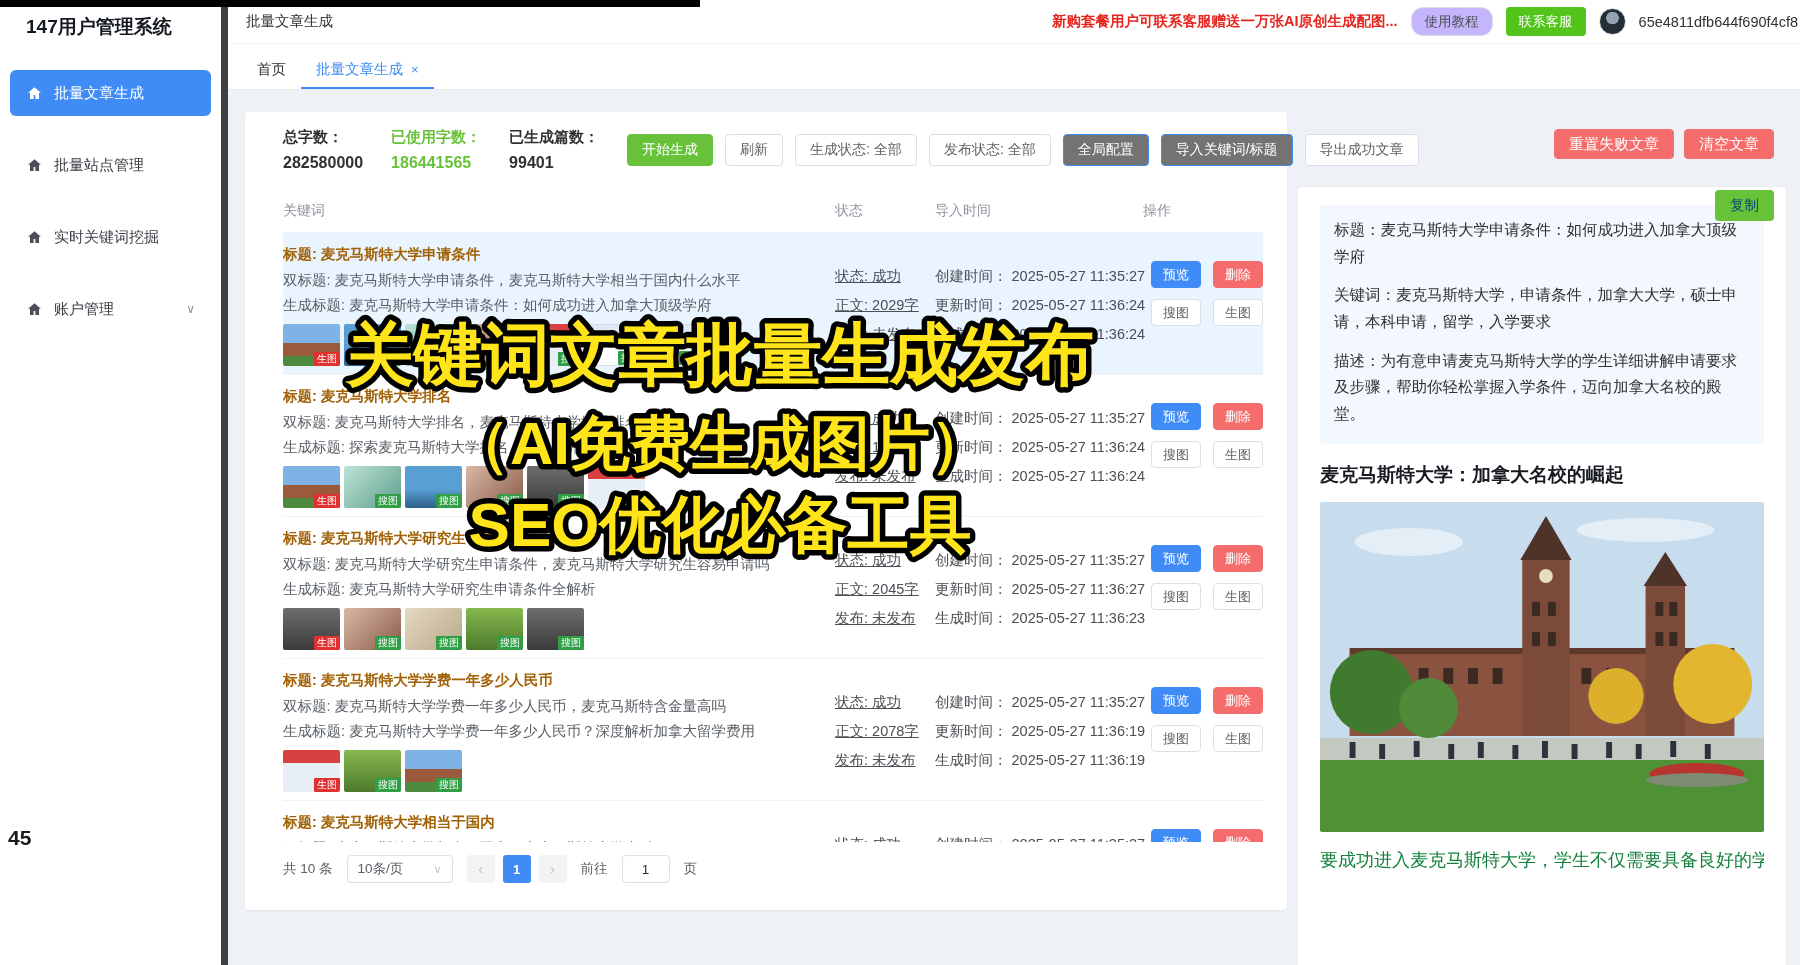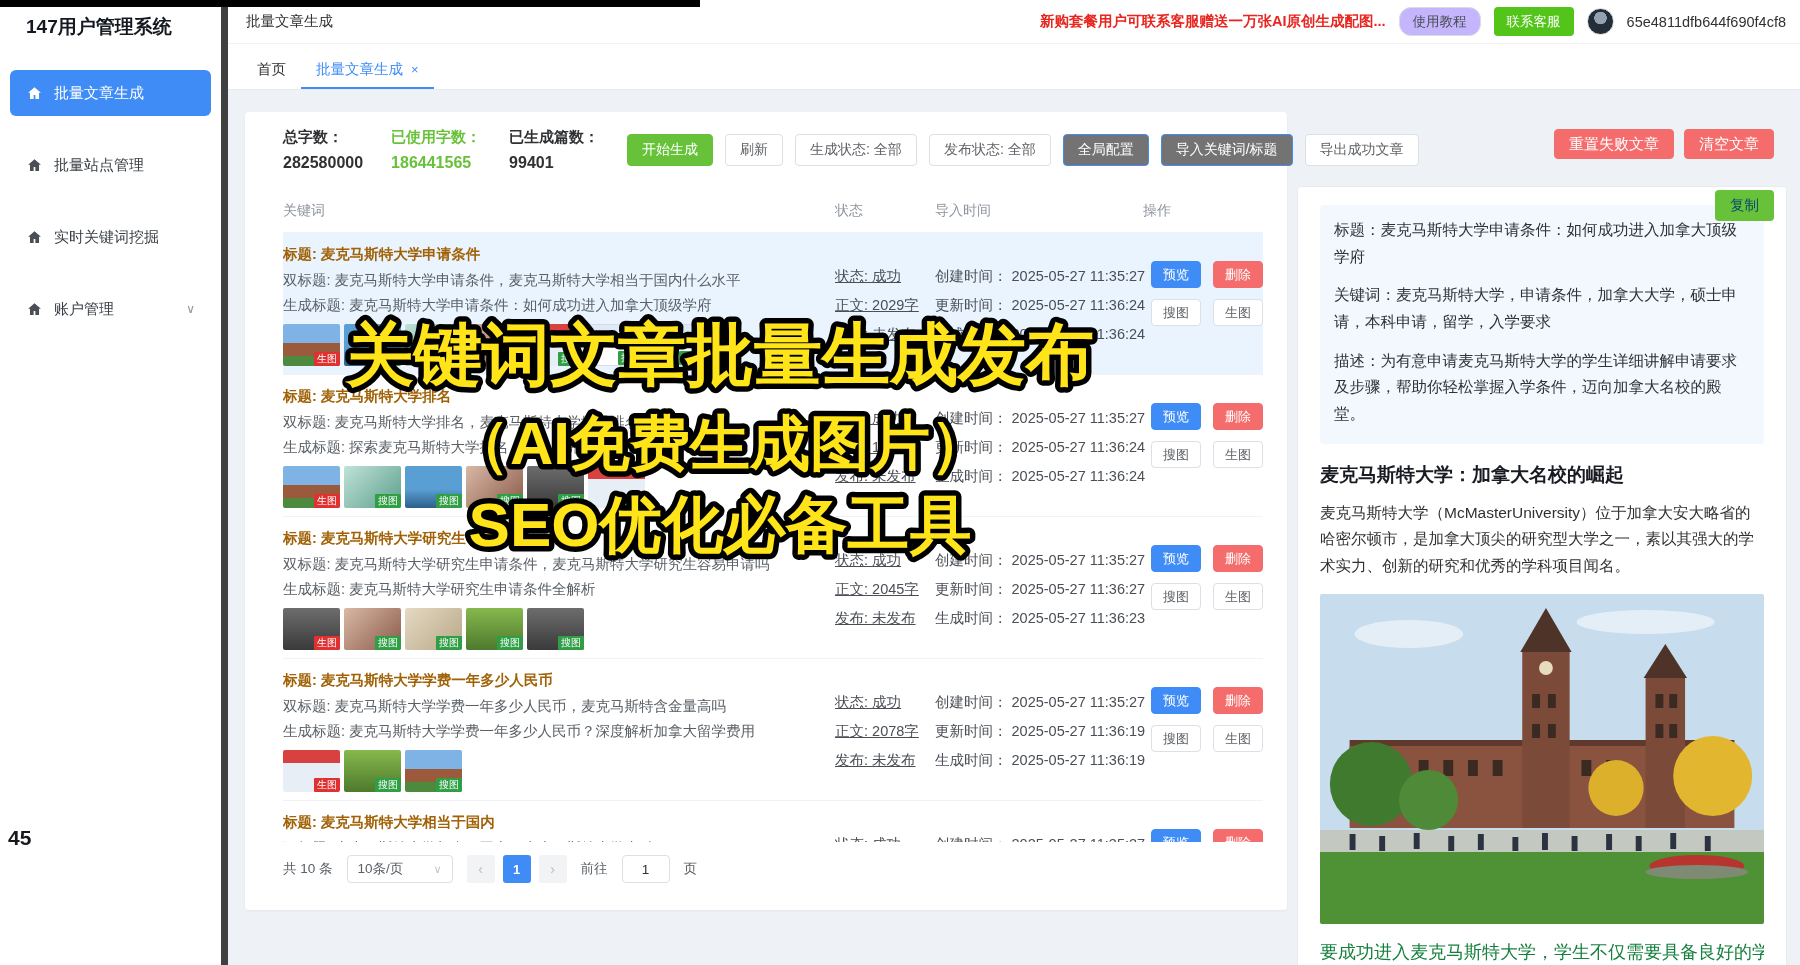--- a/index.html
+++ b/index.html
@@ -16,21 +16,21 @@
     align-items:center; gap:11px; padding-left:16px; font-size:15px; color:#3a3f45; cursor:pointer; }
   .side-item .hicon svg { width:17px; height:17px; fill:#4a4f55; display:block; }
   .side-item.active { background:#3f8cf7; color:#fff; }
   .side-item.active .hicon svg { fill:#fff; }
   .side-item .chev { margin-left:auto; margin-right:16px; color:#909399; font-size:12px; }
 
   
   .topbar { position:absolute; left:228px; top:0; right:0; height:44px; background:#fff;
     display:flex; align-items:center; border-bottom:1px solid #f2f3f5; z-index:4; }
   .breadcrumb { margin-left:18px; font-size:14.5px; color:#303133; }
-  .top-right { margin-left:auto; display:flex; align-items:center; gap:13px; padding-right:14px; overflow:hidden; }
+  .top-right { margin-left:auto; display:flex; align-items:center; gap:13px; padding-right:2px; overflow:hidden; }
   .notice { color:#e8261f; font-weight:bold; font-size:14.5px; white-space:nowrap; }
   .btn-tutorial { height:29px; padding:0 13px; background:#c4b5fd; border:1px solid #d9dce1;
     border-radius:12px; font-size:13.5px; color:#4a4f55; white-space:nowrap; }
   .btn-contact { height:29px; padding:0 13px; background:#52c41a; border:none;
     border-radius:4px; font-size:13.5px; color:#fff; white-space:nowrap; }
   .avatar { width:27px; height:27px; border-radius:50%; flex:none;
     background:radial-gradient(circle at 50% 36%, #93a1b0 0 30%, #232e39 32%); border:1px solid #d8dde3; }
   .uid { font-size:14.5px; color:#303133; white-space:nowrap; }
 
   
@@ -446,21 +446,20 @@
   </section>
 
   <aside class="preview-panel">
     <button class="copy-btn">复制</button>
     <div class="meta">
       <p>标题：麦克马斯特大学申请条件：如何成功进入加拿大顶级学府</p>
       <p>关键词：麦克马斯特大学，申请条件，加拿大大学，硕士申请，本科申请，留学，入学要求</p>
       <p>描述：为有意申请麦克马斯特大学的学生详细讲解申请要求及步骤，帮助你轻松掌握入学条件，迈向加拿大名校的殿堂。</p>
     </div>
     <div class="ph2">麦克马斯特大学：加拿大名校的崛起</div>
-    <p class="ppar">麦克马斯特大学（McMasterUniversity）位于加拿大安大略省的哈密尔顿市，是加拿大顶尖的研究型大学之一，素以其强大的学术实力、创新的研究和优秀的学科项目闻名。</p>
     <svg class="pimg" viewBox="0 0 450 330" preserveAspectRatio="none">
       <rect width="450" height="330" fill="#c7dcec"></rect>
       <ellipse cx="90" cy="40" rx="55" ry="14" fill="#e4eef7"></ellipse>
       <ellipse cx="330" cy="28" rx="70" ry="12" fill="#e4eef7"></ellipse>
       <rect x="30" y="146" width="390" height="8" fill="#5f3a2c"></rect>
       <rect x="30" y="152" width="390" height="82" fill="#8a5340"></rect>
       <rect x="205" y="58" width="48" height="176" fill="#7c4a38"></rect>
       <polygon points="229,14 203,58 255,58" fill="#4e3328"></polygon>
       <circle cx="229" cy="74" r="7" fill="#e8dcc0"></circle>
       <rect x="330" y="84" width="40" height="150" fill="#7c4a38"></rect>

